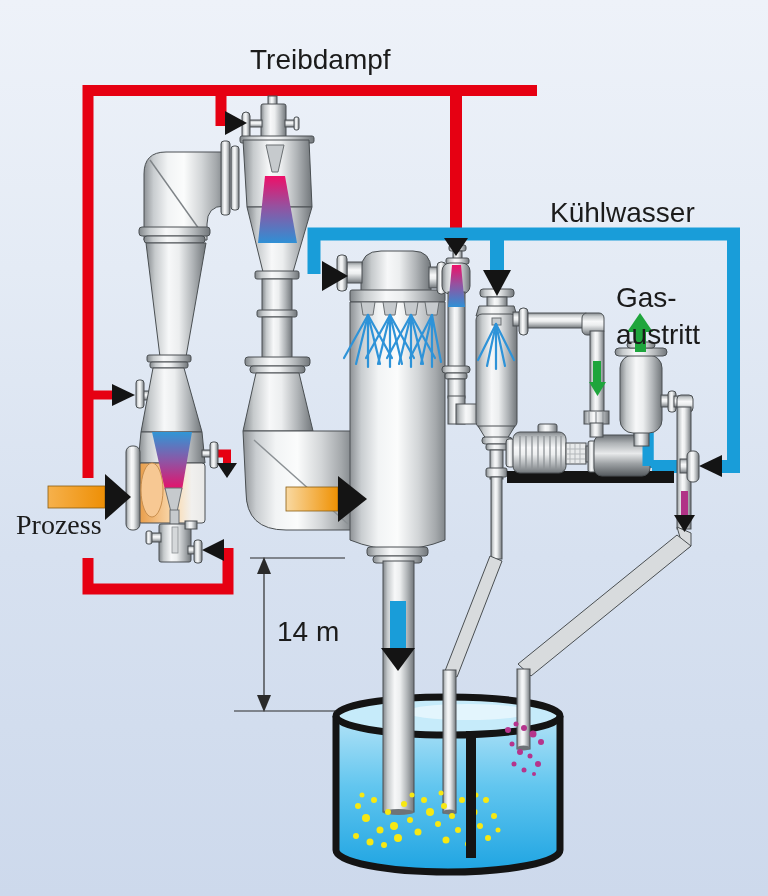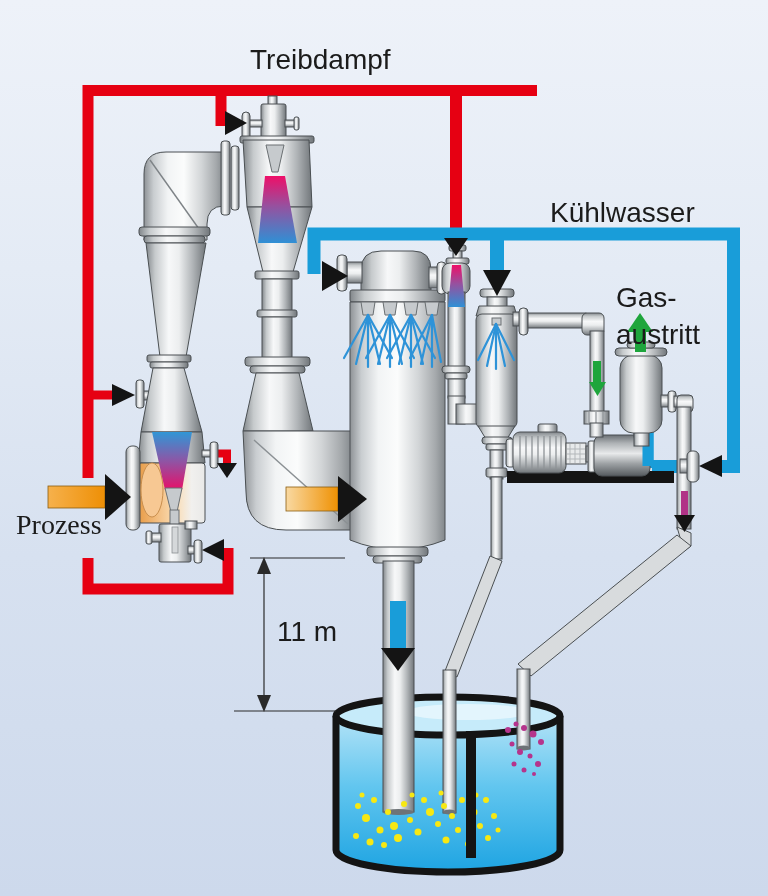--- a/index.html
+++ b/index.html
@@ -414,14 +414,14 @@
   </g>
 </svg>
 
 <div class="lbl" style="left:250px;top:44px;">Treibdampf</div>
 <div class="lbl" style="left:550px;top:197px;">Kühlwasser</div>
 <div class="lbl" style="left:616px;top:247px;margin-top:32px;">
   <span class="ln">Gas-</span>
   <span class="ln">austritt</span>
 </div>
 <div class="lbl" style="left:16px;top:509px;font-family:Liberation Serif, serif;">Prozess</div>
-<div class="lbl" style="left:277px;top:616px;">11 m</div>
+<div class="lbl" style="left:277px;top:616px;">14 m</div>
 </div>
 
 </body></html>

